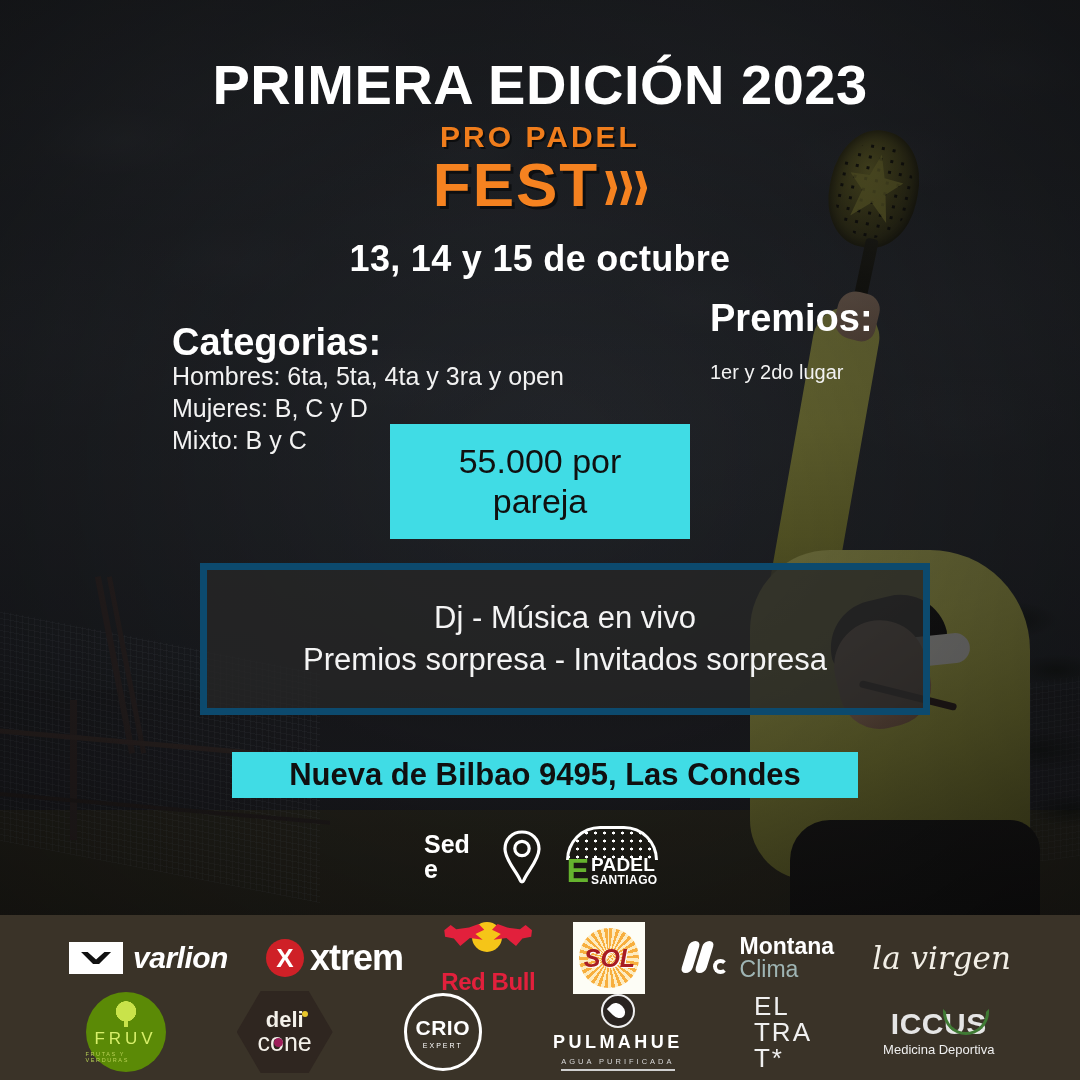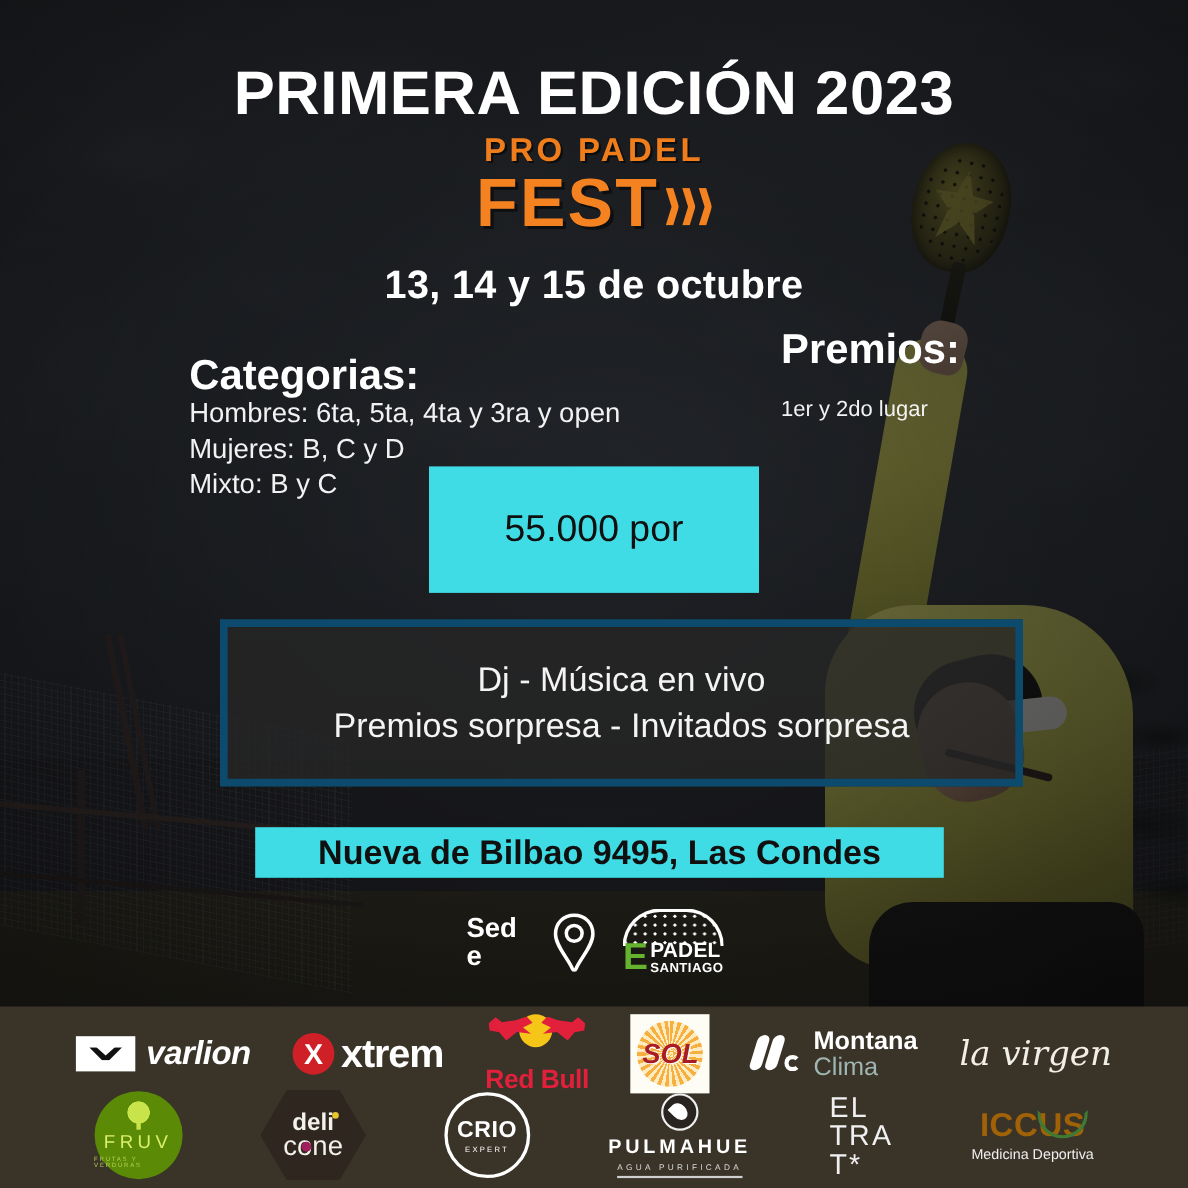--- a/index.html
+++ b/index.html
@@ -439,21 +439,21 @@
     border-bottom: 2px solid #cfcfcf; padding-bottom: 3px;
   }
   
   .eltrat {
     color: #f0f0f0; font-size: 26px; font-weight: 400; line-height: 1.0;
     letter-spacing: 2px; text-align: left;
   }
   
   .iccus { flex-direction: column; }
   .ic-row { display: flex; align-items: center; position: relative; }
-  .ic-word { color: #a16207; font-size: 30px; font-weight: 700; letter-spacing: .5px; }
+  .ic-word { color: #e5e5e5; font-size: 30px; font-weight: 700; letter-spacing: .5px; }
   .ic-laurel {
     position: absolute; left: 52px; top: 2px; width: 46px; height: 26px;
     border: 3px solid #3f7a34; border-top-color: transparent;
     border-radius: 0 0 40px 40px;
   }
   .ic-sub { color: #efefef; font-size: 13px; margin-top: 1px; }
 </style>
 </head>
 <body>
 
@@ -517,20 +517,21 @@
     </div>
 
     <div class="prem-head">Premios:</div>
     <div class="prem-list">
       <div>1er y 2do lugar</div>
     </div>
 
     <div class="price-box">
       <div class="price-text">
         <div>55.000 por</div>
+        <div>pareja</div>
       </div>
     </div>
 
     <div class="info-box">
       <div class="info-line">Dj - Música en vivo</div>
       <div class="info-line">Premios sorpresa - Invitados sorpresa</div>
     </div>
 
     <div class="address-box">
       <span class="address-text">Nueva de Bilbao 9495, Las Condes</span>

